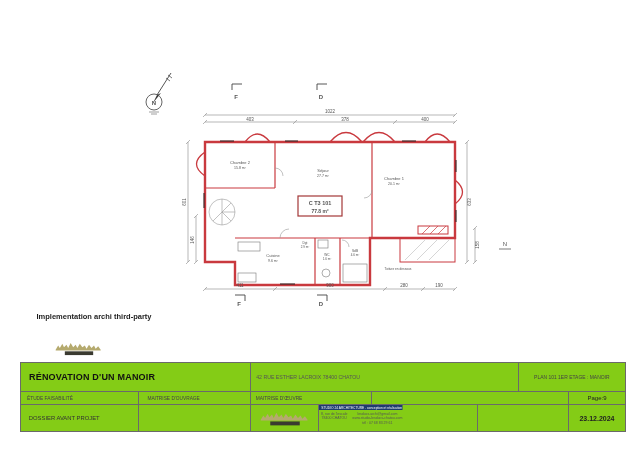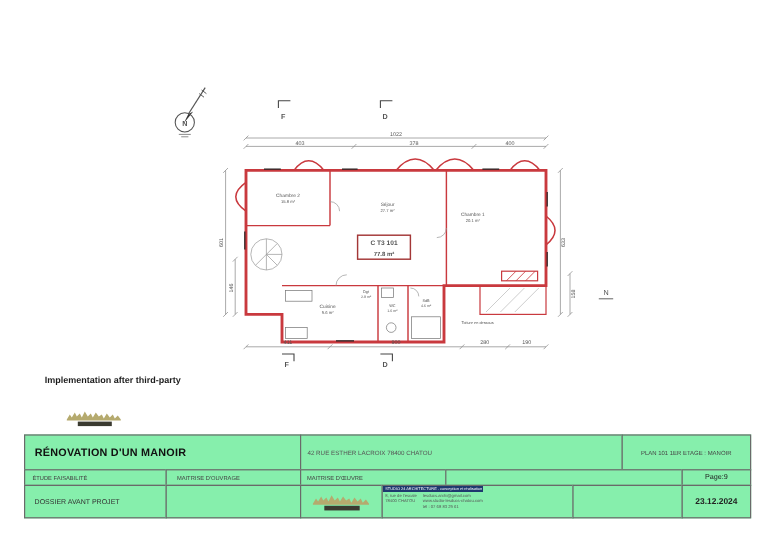--- a/index.html
+++ b/index.html
@@ -7,22 +7,22 @@
         font-family:"Liberation Sans",sans-serif;overflow:hidden;margin:0 auto;
         box-shadow:0 0 4px rgba(0,0,0,.2);}
   
   .plan-svg{position:absolute;left:130px;top:68px;width:390px;height:240px;}
   .plan-svg text{font-family:"Liberation Sans",sans-serif;fill:#555;}
   
   .annotation{position:absolute;left:14px;top:312px;width:160px;text-align:center;
               font-size:7.5px;line-height:10px;font-weight:700;color:#1d1d1d;}
   .logo-annot{position:absolute;left:54px;top:337px;width:50px;height:22px;}
   
-  .cell{position:absolute;box-sizing:border-box;border:1px solid #6a6a6a;background:#86efac;
-        overflow:hidden;display:flex;align-items:center;}
+  .cell{position:absolute;box-sizing:border-box;border:1px solid #6a6a6a;background:#84cc16;
+        overflow:hidden;display:flex;align-items:center;text-align:center;}
   .project{font-size:9px;font-weight:700;color:#111;padding-left:8px;letter-spacing:.2px;}
   .shr{transform-origin:0 50%;white-space:nowrap;color:#555;}
   .center{justify-content:center;}
   .firmwrap{transform:scale(.5);transform-origin:0 0;width:200%;font-size:7px;color:#555;}
   .firmbanner{background:#1e3a6e;color:#fff;height:10px;line-height:10px;
               padding-left:4px;font-size:6.5px;white-space:nowrap;}
   .firmcols{display:flex;gap:10px;padding:2px 0 0 4px;}
   .firmcols div{line-height:9px;white-space:nowrap;}
   .datecell{font-size:7px;font-weight:700;color:#222;}
   .pagecell{font-size:6px;color:#222;}
@@ -200,21 +200,21 @@
 
     <g stroke="#444" fill="none" stroke-width=".9">
       <polyline points="105,227 115,227 115,233"></polyline>
       <polyline points="187,227 197,227 197,233"></polyline>
     </g>
     <text x="109" y="238" font-size="6" font-weight="bold" fill="#333" text-anchor="middle">F</text>
     <text x="191" y="238" font-size="6" font-weight="bold" fill="#333" text-anchor="middle">D</text>
   </svg>
 
   <div class="annotation">
-    <div>Implementation after third-party</div>
+    <div>Implementation archi third-party</div>
   </div>
   <svg class="logo-annot" viewBox="0 0 60 22">
     <path d="M2,13 L5,8 L7,11 L10,6 L12,10 L15,7 L17,11 L20,5 L23,10 L26,7 L28,11 L31,6 L34,10 L37,8 L39,12 L42,7 L45,11 L48,8 L50,12 L53,9 L56,13 L56,14 L2,14 Z" fill="#b5aa6e"></path>
     <rect x="13" y="15" width="34" height="4.5" fill="#3a3a30"></rect>
   </svg>
 
   <div class="cell project" style="left:20px;top:362px;width:231px;height:30px;">
     <span>RÉNOVATION D'UN MANOIR</span>
   </div>
   <div class="cell" style="left:250px;top:362px;width:269px;height:30px;">

